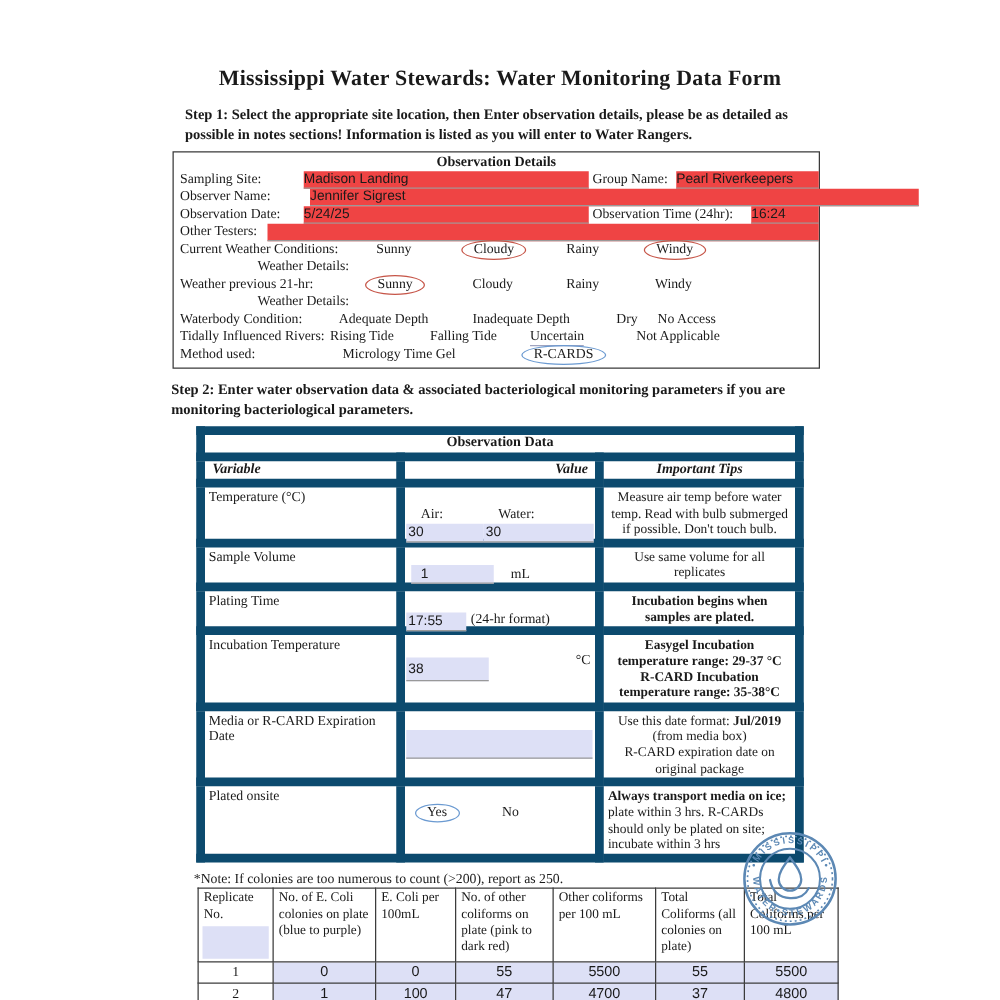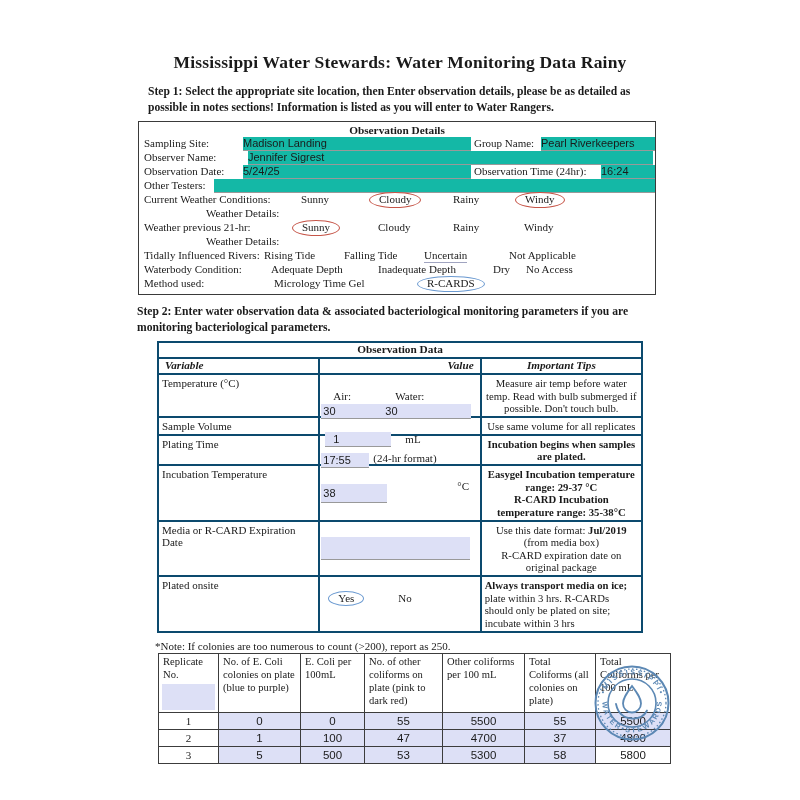--- a/index.html
+++ b/index.html
@@ -14,31 +14,31 @@
   .step-par { font-size:11.6px; font-weight:bold; line-height:1.38; margin:0 0 5px 0; }
   .step1 { padding-left:18px; }
   .step2 { padding-left:7px; margin-top:9px; }
 
   
   .od-box { border:1.2px solid #3a3a3a; margin:3px 0 0 8px; width:516px; padding:1px 0 3px 0; font-size:11px; }
   .od-head { text-align:center; font-weight:bold; font-size:11.3px; height:14px; line-height:14px; }
   .od-row { position:relative; height:14px; line-height:13px; }
   .od-row span { position:absolute; top:0; white-space:nowrap; }
   .ffield {
-    background:#14b8a6; font-family:"Liberation Sans", sans-serif; font-size:11px;
+    background:#ef4444; font-family:"Liberation Sans", sans-serif; font-size:11px;
     border-bottom:1px solid #999; height:13px; line-height:13px; overflow:hidden;
   }
   .circ-red { border:1.5px solid #c65548; border-radius:50%; padding:0 9px 1px 9px; margin-left:-9px; margin-top:-1px; }
   .circ-blue { border:1.5px solid #6b9ad1; border-radius:50%; padding:0 9px 1px 9px; margin-left:-9px; margin-top:-1px; }
   .u-line { border-bottom:1px solid #a0a4c0; }
 
   
   table { border-collapse:collapse; }
   .obs-table { margin:2px 0 0 27px; width:486px; table-layout:fixed; }
-  .obs-table td { border:2px solid #0c4a6e; vertical-align:top; padding:1px 3px; }
+  .obs-table td { border:7px solid #0c4a6e; vertical-align:top; padding:1px 3px; }
   .obs-table .t-head td { text-align:center; font-weight:bold; font-size:11.3px; padding:0; height:14px; }
   .obs-table .t-cols td { font-weight:bold; font-style:italic; font-size:11.2px; height:14px; padding:0 6px; }
   .col-var { width:92px; } .col-val { width:151px; } .col-tip { width:243px; }
   .varcell { font-size:11px; line-height:1.15; padding-top:2px !important; }
   .tipcell { font-size:10.7px; line-height:1.18; text-align:center; padding-top:2px !important; }
   .tipcell.left { text-align:left; }
   .tipcell b { font-weight:bold; }
   .vcell { position:relative; height:100%; font-size:11px;margin-top:13px; }
   .vcell .tf { position:absolute; background:#dde0f6; font-family:"Liberation Sans", sans-serif; font-size:11px; border-bottom:1px solid #999; line-height:14px; padding-left:2px; }
   .vcell .vlbl { position:absolute; white-space:nowrap; }
@@ -54,37 +54,37 @@
   .lav { background:#dde0f6; }
   .hdr-field { height:26px; background:#dde0f6; margin:3px 0 0 -1px; }
   .rc0{width:52px}.rc1{width:74px}.rc2{width:56px}.rc3{width:70px}.rc4{width:74px}.rc5{width:63px}.rc6{width:67px}
   .logo { position:absolute; left:463px; top:612px; }
 </style>
 </head>
 <body>
 
 <div class="page">
 
-  <div class="doc-title">Mississippi Water Stewards: Water Monitoring Data Rainy</div>
+  <div class="doc-title">Mississippi Water Stewards: Water Monitoring Data Form</div>
 
   <div class="step-par step1">Step 1: Select the appropriate site location, then Enter observation details, please be as detailed as possible in notes sections! Information is listed as you will enter to Water Rangers.</div>
 
   <div class="od-box">
     <div class="od-head">Observation Details</div>
 
     <div class="od-row">
       <span style="left:5px">Sampling Site:</span>
       <span class="ffield" style="left:104px;width:228px">Madison Landing</span>
       <span style="left:335px">Group Name:</span>
       <span class="ffield" style="left:402px;width:114px">Pearl Riverkeepers</span>
     </div>
 
     <div class="od-row">
       <span style="left:5px">Observer Name:</span>
-      <span class="ffield" style="left:109px;width:405px">Jennifer Sigrest</span>
+      <span class="ffield" style="left:109px;width:487px">Jennifer Sigrest</span>
     </div>
 
     <div class="od-row">
       <span style="left:5px">Observation Date:</span>
       <span class="ffield" style="left:104px;width:228px">5/24/25</span>
       <span style="left:335px">Observation Time (24hr):</span>
       <span class="ffield" style="left:462px;width:54px">16:24</span>
     </div>
 
     <div class="od-row">
@@ -112,33 +112,33 @@
       <span style="left:314px">Rainy</span>
       <span style="left:385px">Windy</span>
     </div>
 
     <div class="od-row">
       <span style="left:67px">Weather Details:</span>
       <span style="left:160px"></span>
     </div>
 
     <div class="od-row">
+      <span style="left:5px">Waterbody Condition:</span>
+      <span style="left:132px">Adequate Depth</span>
+      <span style="left:239px">Inadequate Depth</span>
+      <span style="left:354px">Dry</span>
+      <span style="left:387px">No Access</span>
+    </div>
+
+    <div class="od-row">
       <span style="left:5px">Tidally Influenced Rivers:</span>
       <span style="left:125px">Rising Tide</span>
       <span style="left:205px">Falling Tide</span>
       <span class="u-line" style="left:285px">Uncertain</span>
       <span style="left:370px">Not Applicable</span>
-    </div>
-
-    <div class="od-row">
-      <span style="left:5px">Waterbody Condition:</span>
-      <span style="left:132px">Adequate Depth</span>
-      <span style="left:239px">Inadequate Depth</span>
-      <span style="left:354px">Dry</span>
-      <span style="left:387px">No Access</span>
     </div>
 
     <div class="od-row">
       <span style="left:5px">Method used:</span>
       <span style="left:135px">Micrology Time Gel</span>
       <span class="circ-blue" style="left:287px">R-CARDS</span>
     </div>
   </div>
 
   <div class="step-par step2">Step 2: Enter water observation data &amp; associated bacteriological monitoring parameters if you are monitoring bacteriological parameters.</div>

